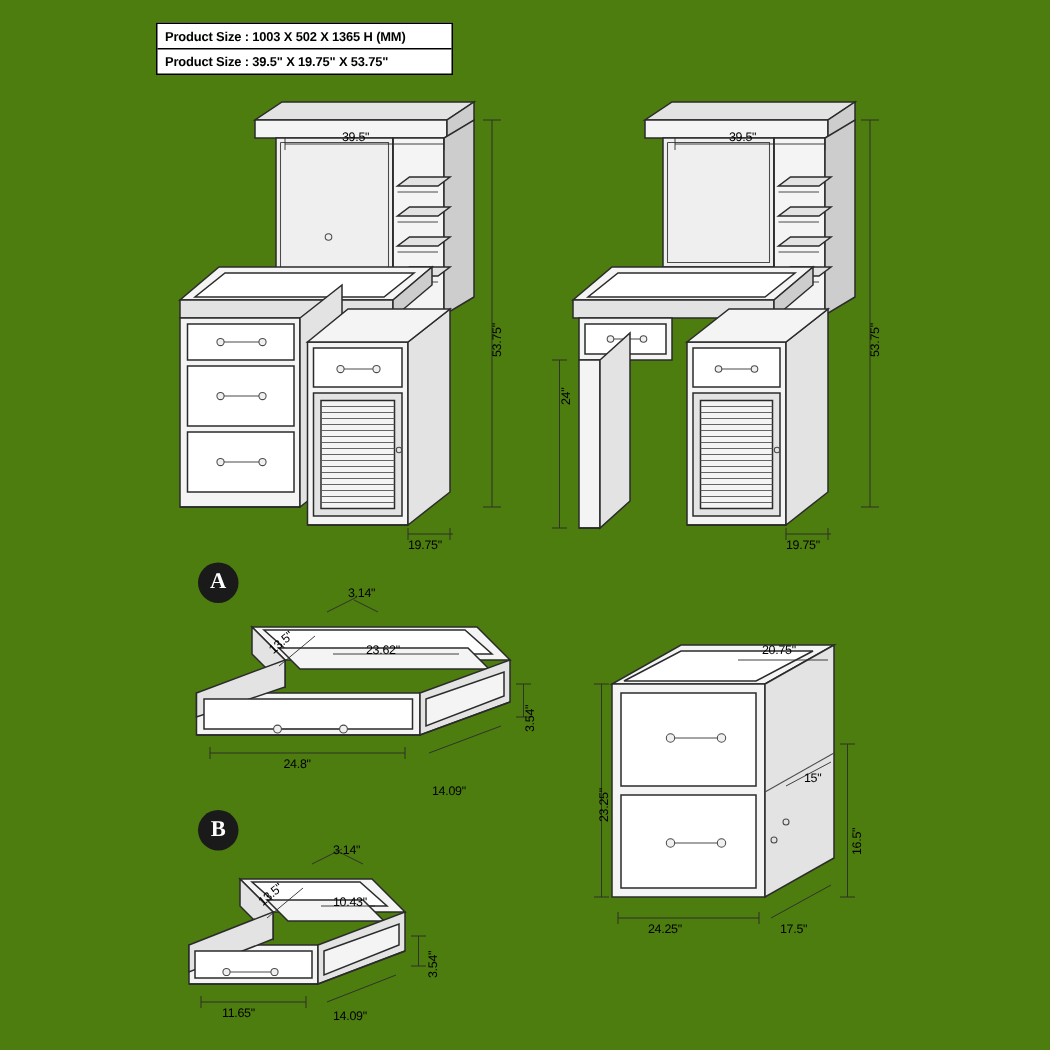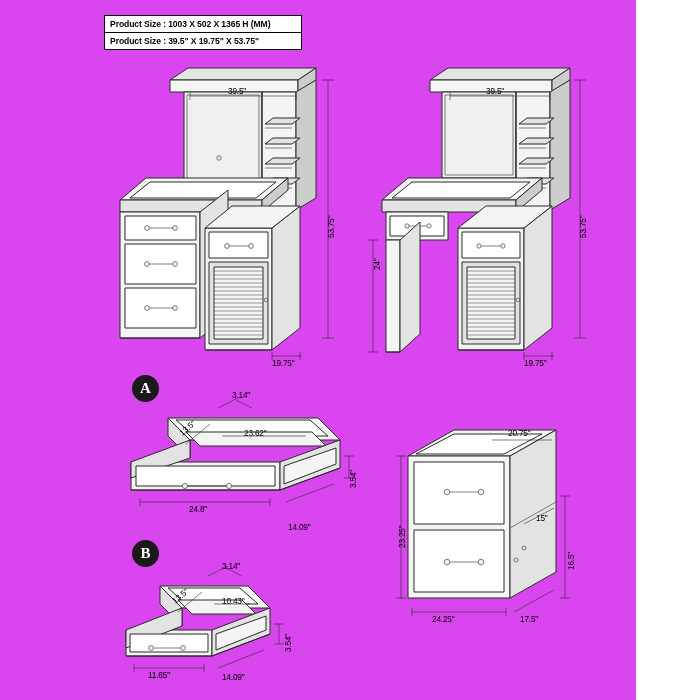--- a/index.html
+++ b/index.html
@@ -5,23 +5,23 @@
   html, body {
     margin: 0;
     padding: 0;
     background: #ffffff;
   }
   body {
     font-family: "Liberation Sans", sans-serif;
   }
   #page {
     position: relative;
-    width: 636px;
+    width: 700px;
     height: 700px;
-    background: #d946ef;
+    background: #4d7c0f;
     overflow: hidden;
   }
   
   #spec-table {
     position: absolute;
     left: 104px;
     top: 15px;
     width: 198px;
     border: 1.2px solid #000;
     background: #fff;

